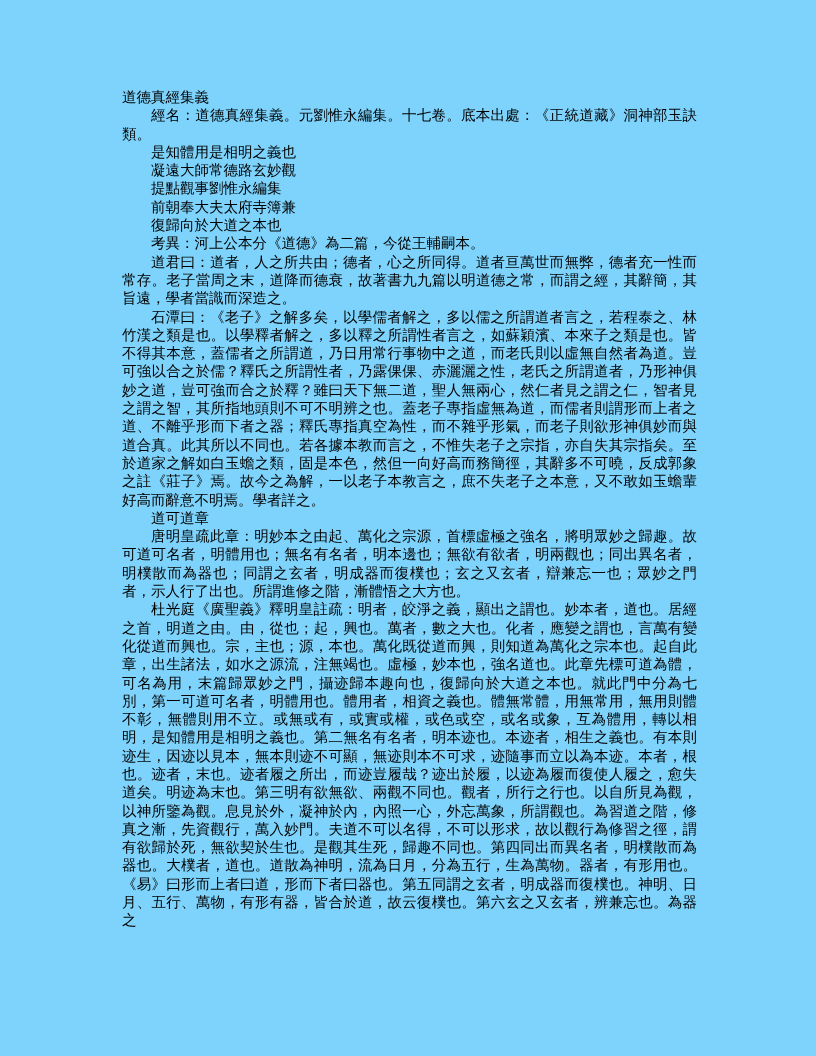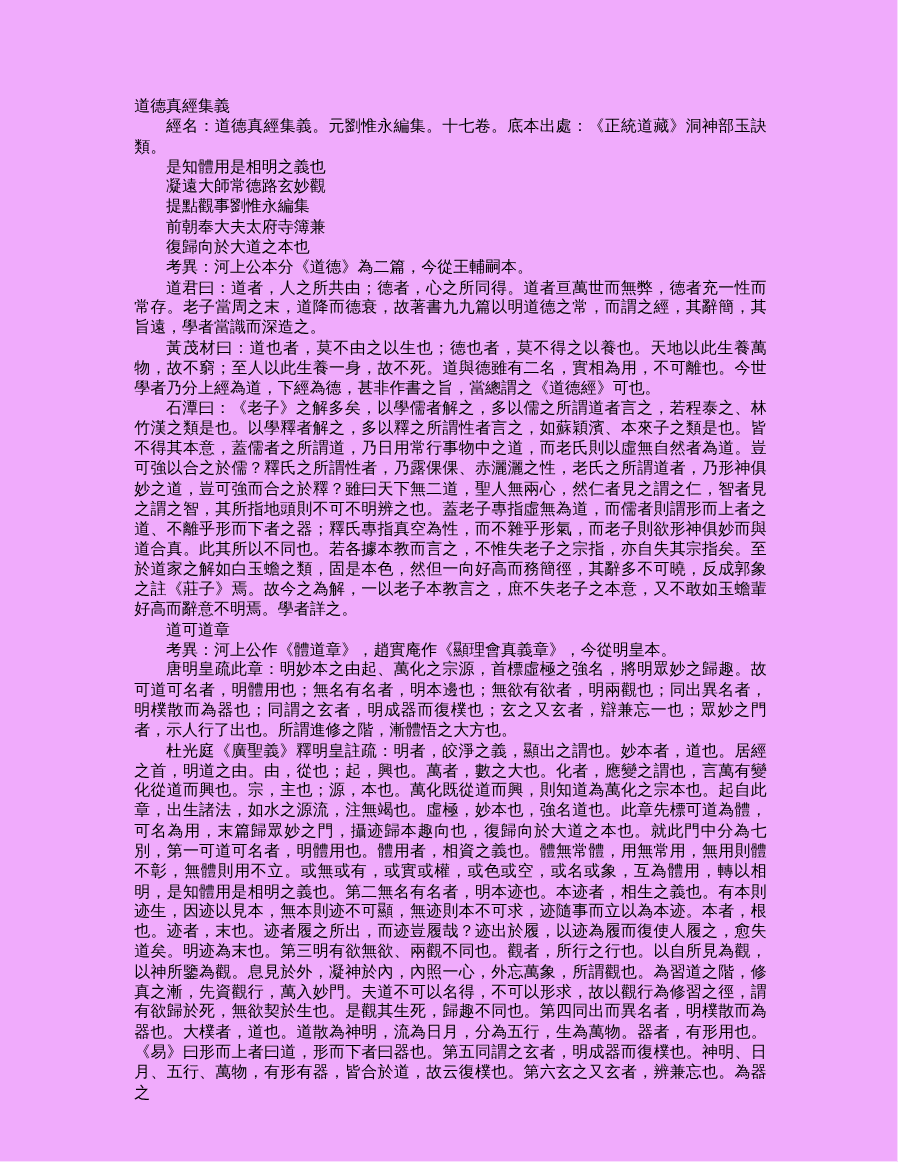--- a/index.html
+++ b/index.html
@@ -4,21 +4,21 @@
 <style>
   html, body {
     margin: 0;
     padding: 0;
     background: #ffffff;
   }
   .page {
     position: relative;
     width: 816px;
     height: 1056px;
-    background: #f0abfc;
+    background: #7dd3fc;
     overflow: hidden;
   }
   .content {
     position: absolute;
     left: 122px;
     top: 88px;
     width: 575px;
     color: #000000;
     font-family: "Liberation Serif", "DejaVu Serif", serif;
     font-size: 14.5px;
@@ -40,20 +40,18 @@
   <div class="content">
     <p>道德真經集義</p>
     <p class="indent">經名：道德真經集義。元劉惟永編集。十七卷。底本出處：《正統道藏》洞神部玉訣類。</p>
     <p class="indent">是知體用是相明之義也</p>
     <p class="indent">凝遠大師常德路玄妙觀</p>
     <p class="indent">提點觀事劉惟永編集</p>
     <p class="indent">前朝奉大夫太府寺簿兼</p>
     <p class="indent">復歸向於大道之本也</p>
     <p class="indent">考異：河上公本分《道德》為二篇，今從王輔嗣本。</p>
     <p class="indent">道君曰：道者，人之所共由；德者，心之所同得。道者亘萬世而無弊，德者充一性而常存。老子當周之末，道降而德衰，故著書九九篇以明道德之常，而謂之經，其辭簡，其旨遠，學者當識而深造之。</p>
-    <p class="indent">黃茂材曰：道也者，莫不由之以生也；德也者，莫不得之以養也。天地以此生養萬物，故不窮；至人以此生養一身，故不死。道與德雖有二名，實相為用，不可離也。今世學者乃分上經為道，下經為德，甚非作書之旨，當總謂之《道德經》可也。</p>
     <p class="indent">石潭曰：《老子》之解多矣，以學儒者解之，多以儒之所謂道者言之，若程泰之、林竹漢之類是也。以學釋者解之，多以釋之所謂性者言之，如蘇穎濱、本來子之類是也。皆不得其本意，蓋儒者之所謂道，乃日用常行事物中之道，而老氏則以虛無自然者為道。豈可強以合之於儒？釋氏之所謂性者，乃露倮倮、赤灑灑之性，老氏之所謂道者，乃形神俱妙之道，豈可強而合之於釋？雖曰天下無二道，聖人無兩心，然仁者見之謂之仁，智者見之謂之智，其所指地頭則不可不明辨之也。蓋老子專指虛無為道，而儒者則謂形而上者之道、不離乎形而下者之器；釋氏專指真空為性，而不雜乎形氣，而老子則欲形神俱妙而與道合真。此其所以不同也。若各據本教而言之，不惟失老子之宗指，亦自失其宗指矣。至於道家之解如白玉蟾之類，固是本色，然但一向好高而務簡徑，其辭多不可曉，反成郭象之註《莊子》焉。故今之為解，一以老子本教言之，庶不失老子之本意，又不敢如玉蟾輩好高而辭意不明焉。學者詳之。</p>
     <p class="indent">道可道章</p>
-    <p class="indent">考異：河上公作《體道章》，趙實庵作《顯理會真義章》，今從明皇本。</p>
     <p class="indent">唐明皇疏此章：明妙本之由起、萬化之宗源，首標虛極之強名，將明眾妙之歸趣。故可道可名者，明體用也；無名有名者，明本邊也；無欲有欲者，明兩觀也；同出異名者，明樸散而為器也；同謂之玄者，明成器而復樸也；玄之又玄者，辯兼忘一也；眾妙之門者，示人行了出也。所謂進修之階，漸體悟之大方也。</p>
     <p class="indent">杜光庭《廣聖義》釋明皇註疏：明者，皎淨之義，顯出之謂也。妙本者，道也。居經之首，明道之由。由，從也；起，興也。萬者，數之大也。化者，應變之謂也，言萬有變化從道而興也。宗，主也；源，本也。萬化既從道而興，則知道為萬化之宗本也。起自此章，出生諸法，如水之源流，注無竭也。虛極，妙本也，強名道也。此章先標可道為體，可名為用，末篇歸眾妙之門，攝迹歸本趣向也，復歸向於大道之本也。就此門中分為七別，第一可道可名者，明體用也。體用者，相資之義也。體無常體，用無常用，無用則體不彰，無體則用不立。或無或有，或實或權，或色或空，或名或象，互為體用，轉以相明，是知體用是相明之義也。第二無名有名者，明本迹也。本迹者，相生之義也。有本則迹生，因迹以見本，無本則迹不可顯，無迹則本不可求，迹隨事而立以為本迹。本者，根也。迹者，末也。迹者履之所出，而迹豈履哉？迹出於履，以迹為履而復使人履之，愈失道矣。明迹為末也。第三明有欲無欲、兩觀不同也。觀者，所行之行也。以自所見為觀，以神所鑒為觀。息見於外，凝神於內，內照一心，外忘萬象，所謂觀也。為習道之階，修真之漸，先資觀行，萬入妙門。夫道不可以名得，不可以形求，故以觀行為修習之徑，謂有欲歸於死，無欲契於生也。是觀其生死，歸趣不同也。第四同出而異名者，明樸散而為器也。大樸者，道也。道散為神明，流為日月，分為五行，生為萬物。器者，有形用也。《易》曰形而上者曰道，形而下者曰器也。第五同謂之玄者，明成器而復樸也。神明、日月、五行、萬物，有形有器，皆合於道，故云復樸也。第六玄之又玄者，辨兼忘也。為器之</p>
   </div>
 </div>
 
 </body></html>

